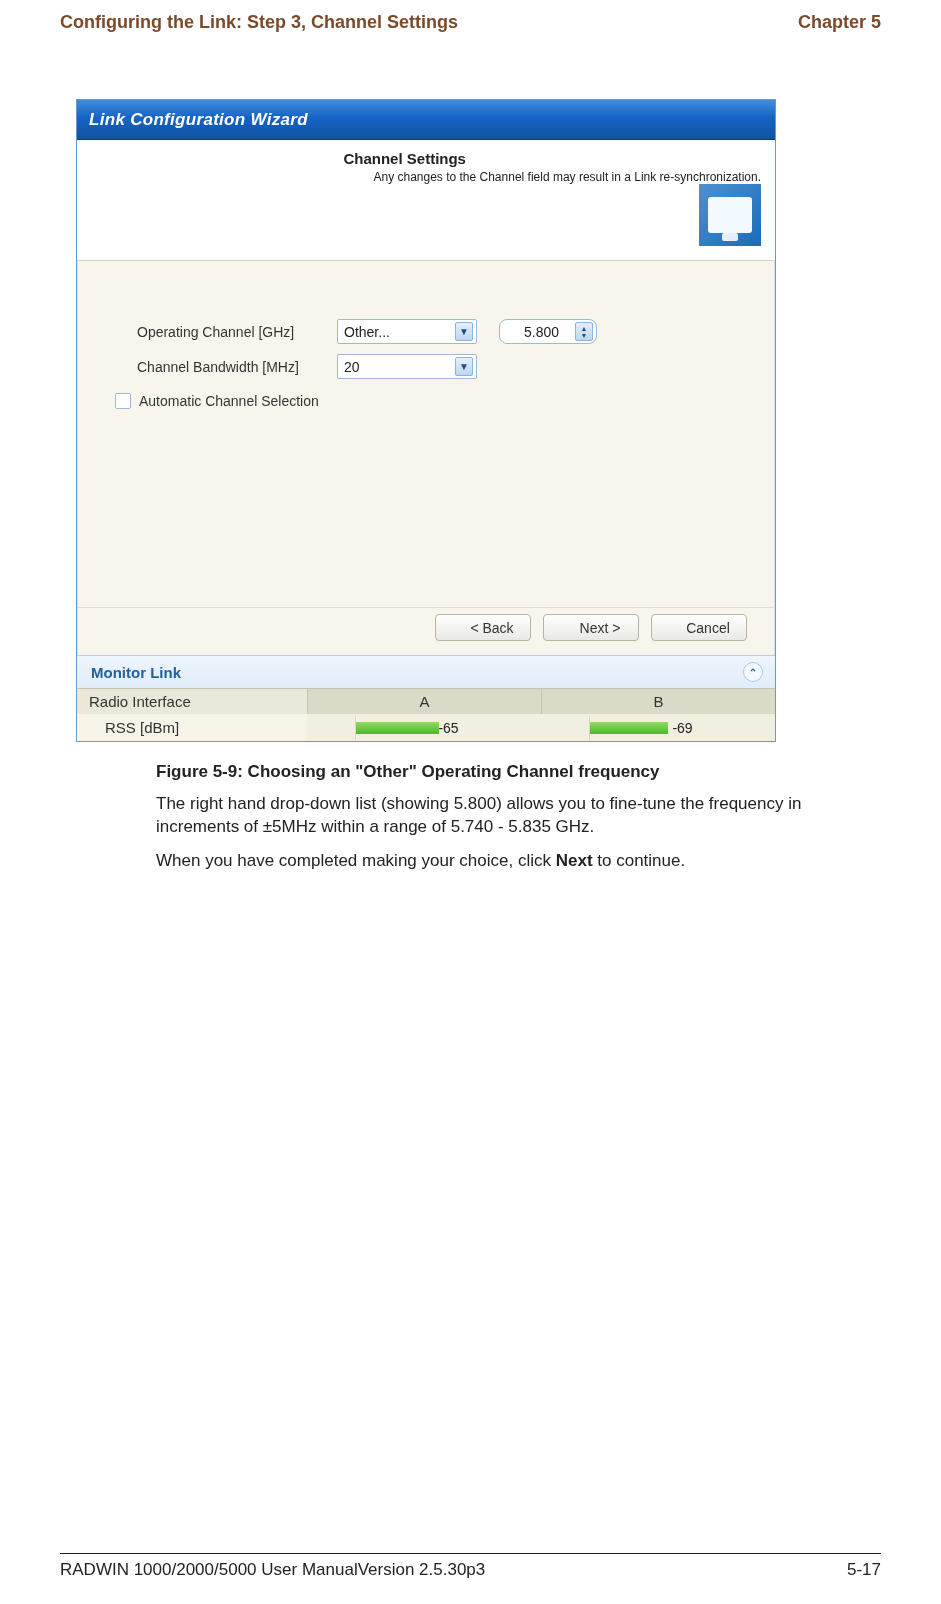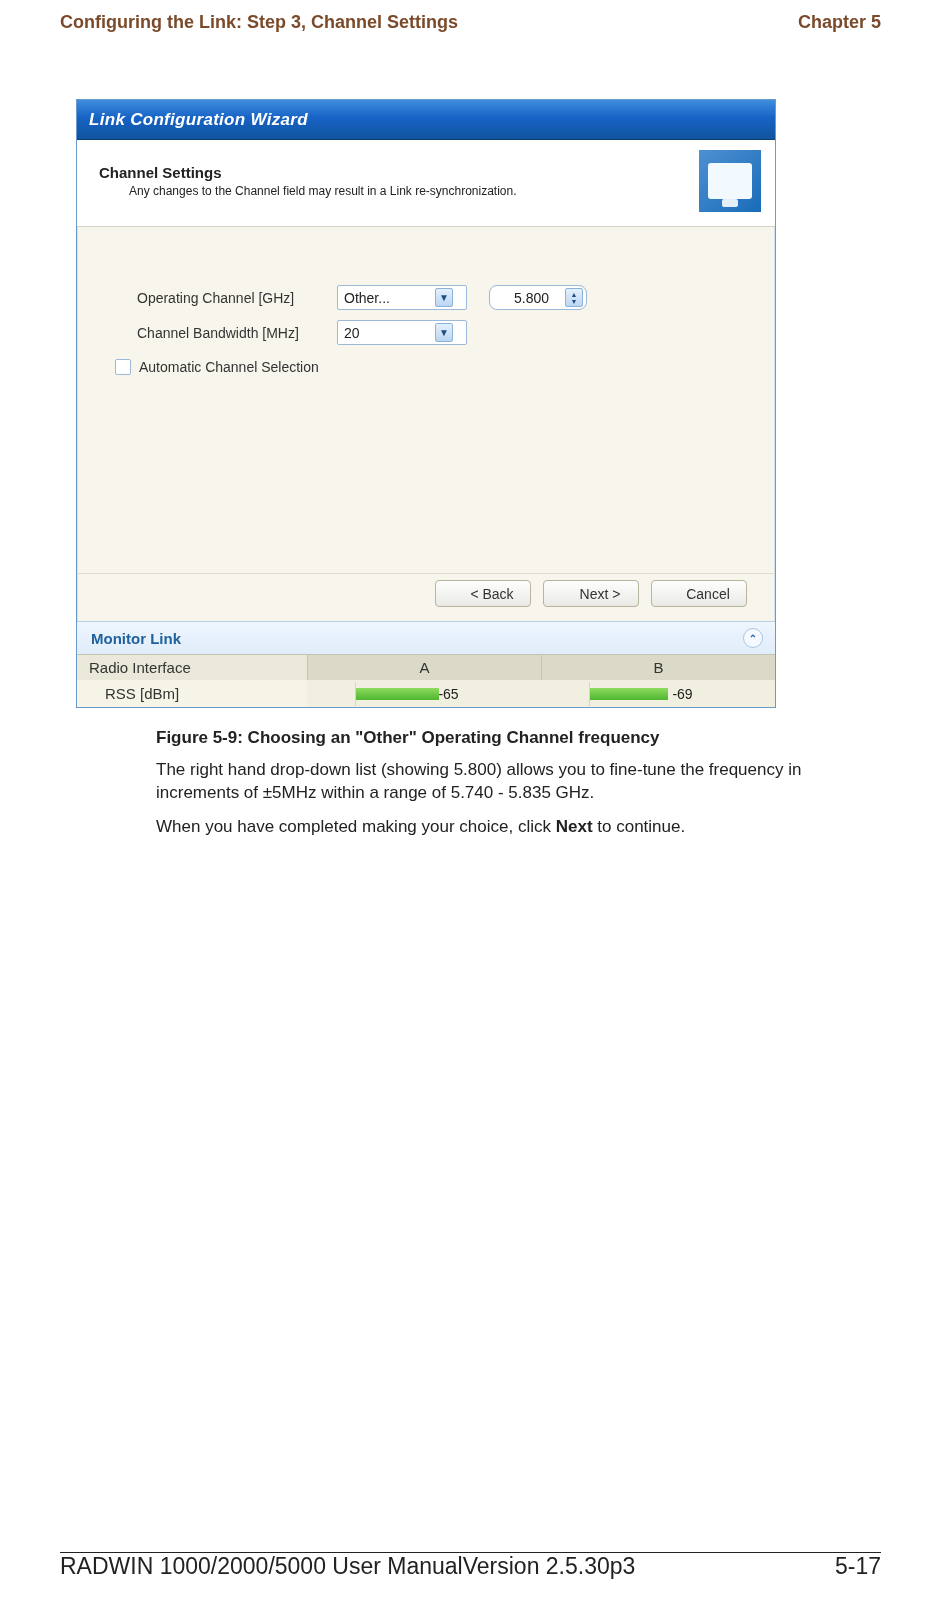--- a/index.html
+++ b/index.html
@@ -38,22 +38,23 @@
     font-weight: bold;
     font-style: italic;
     letter-spacing: .3px;
     border-bottom: 1px solid #0d3d6e;
   }
   .wizard-header {
     background: #ffffff;
     padding: 10px 14px 14px 22px;
     border-bottom: 1px solid #d6d2c4;
     display: flex;
-    align-items: center;
-    justify-content: space-between;
+    align-items: flex-end;
+    justify-content: space-between;
+    flex-direction: column;
   }
   .wizard-header .text { flex: 1; color: #222; font-family: Tahoma, sans-serif; }
   .wizard-header .text .title { font-weight: bold; font-size: 15px; }
   .wizard-header .text .desc { font-size: 12px; margin-left: 30px; margin-top: 3px; }
   .wizard-icon {
     width: 62px; height: 62px;
     background: linear-gradient(135deg, #4d90d1, #196cb8);
     display: flex; align-items: center; justify-content: center;
     margin-left: 10px;
   }
@@ -68,25 +69,25 @@
   .form-area {
     padding: 58px 26px 28px 60px;
     font-family: Tahoma, sans-serif;
     font-size: 14px;
     color: #333;
   }
   .form-row { display: flex; align-items: center; margin-bottom: 10px; }
   .form-row label { width: 200px; }
   .select {
     display: flex; align-items: center; justify-content: space-between;
-    width: 130px; height: 25px;
+    width: 140px; height: 25px;
     background: #ffffff;
     border: 1px solid #9cb9d7;
     border-radius: 2px;
-    padding: 0 13px 0 6px;
+    padding: 0 3px 0 6px;
     font-size: 14px;
     color: #222;
     margin-right: 22px;
   }
   .select .arrow, .spinner .spin-btns {
     width: 18px; height: 19px;
     background: linear-gradient(#e4f0fc, #bcd6f2);
     border: 1px solid #8bb2da;
     border-radius: 2px;
     display: flex; align-items: center; justify-content: center;
@@ -181,24 +182,24 @@
     font-size: 17px;
     color: #222;
     line-height: 1.38;
     margin-bottom: 10px;
   }
   .page-footer {
     position: absolute;
     bottom: 24px;
     left: 60px; right: 60px;
     border-top: 1.5px solid #222;
-    padding-top: 0;
-    display: flex;
-    justify-content: space-between;
-    font-size: 23px;
+    padding-top: 6px;
+    display: flex;
+    justify-content: space-between;
+    font-size: 17px;
     color: #222;
     font-family: Verdana, sans-serif;
   }
 </style>
 </head>
 <body>
 
 <div class="page-header">
   <span>Configuring the Link: Step 3, Channel Settings</span>
   <span>Chapter 5</span>

